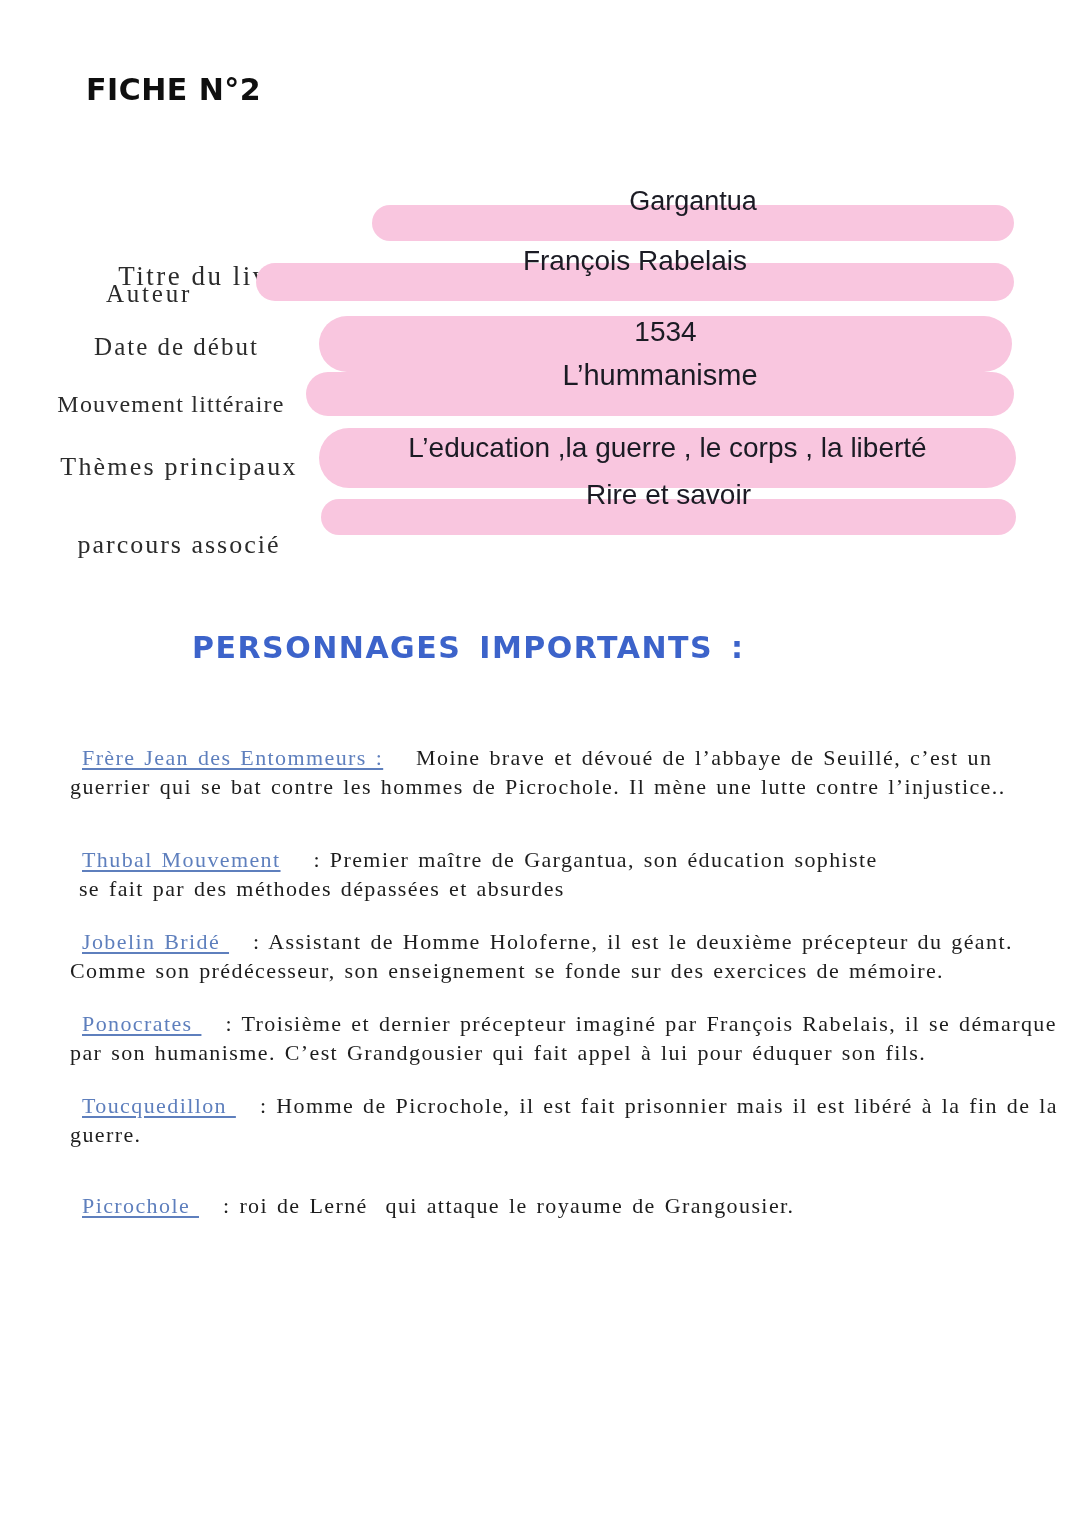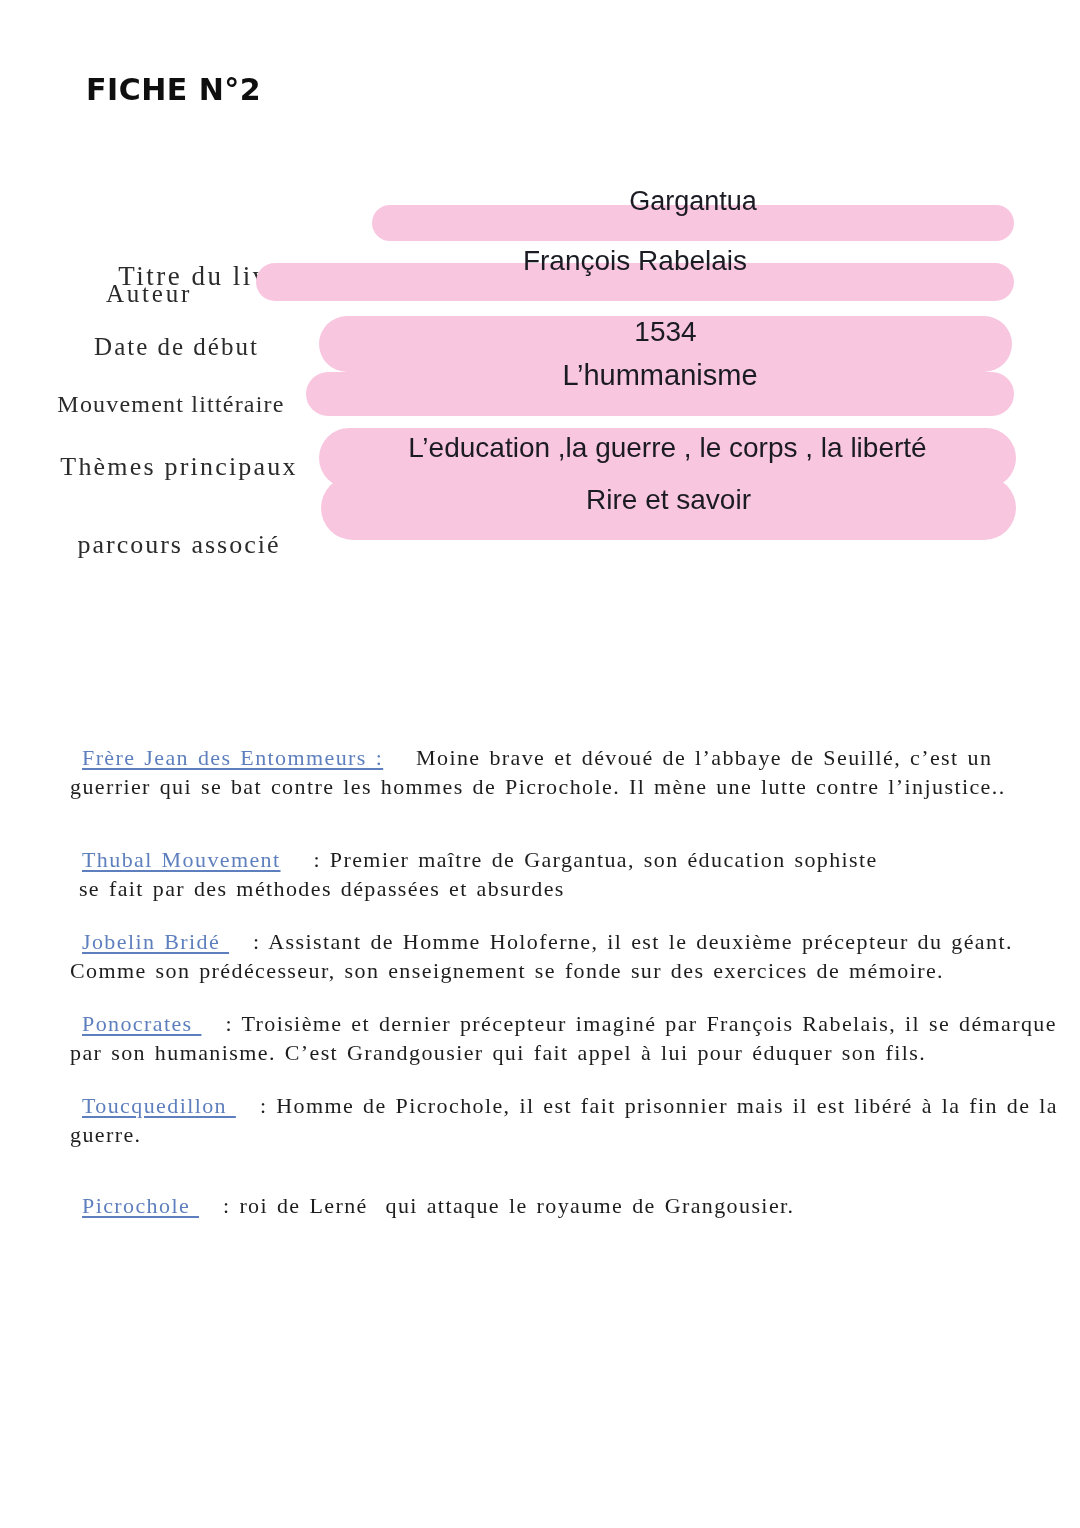--- a/index.html
+++ b/index.html
@@ -55,21 +55,21 @@
   .r2 .pill{left:232px;top:239px;width:758px;height:38px;}
   .r3 .field-label{left:45px;top:294px;width:215px;line-height:34px;font-size:25px;}
   .r3 .pill{left:295px;top:292px;width:693px;height:56px;}
   .r4 .field-label{left:8px;top:353px;width:278px;line-height:30px;font-size:24px;letter-spacing:1.2px;}
   .r4 .pill{left:282px;top:348px;width:708px;height:44px;}
   .r4 .pill-value{font-size:29px;}
   .r5 .field-label{left:15px;top:416px;width:280px;line-height:30px;font-size:26px;letter-spacing:2.2px;}
   .r5 .pill{left:295px;top:404px;width:697px;height:60px;}
   .r5 .pill-value{font-size:28px;}
   .r6 .field-label{left:30px;top:494px;width:250px;line-height:30px;font-size:26px;}
-  .r6 .pill{left:297px;top:452px;width:695px;height:64px;}
+  .r6 .pill{left:297px;top:475px;width:695px;height:36px;}
   
   .section-heading{
     position:absolute;left:156px;top:594px;
     font-family:"DejaVu Sans", sans-serif;
     font-weight:800;font-size:30px;
     letter-spacing:1.5px;word-spacing:6px;
     color:var(--heading-blue,#3C63CA);
     white-space:nowrap;
   }
   
@@ -133,20 +133,21 @@
     </div>
   </div>
 
   <div class="row r6">
     <div class="field-label">parcours associé</div>
     <div class="pill">
       <span class="pill-value">Rire et savoir</span>
     </div>
   </div>
 
+  <div class="section-heading">PERSONNAGES IMPORTANTS :</div>
 
   <div class="characters">
     <p class="char gap-after"><span class="char-name">Frère Jean des Entommeurs :</span><span class="char-desc"> Moine brave et dévoué de l’abbaye de Seuillé, c’est un guerrier qui se bat contre les hommes de Picrochole. Il mène une lutte contre l’injustice..</span></p>
     <p class="char"><span class="char-name">Thubal Mouvement</span><span class="char-desc"> : Premier maître de Gargantua, son éducation sophiste
  se fait par des méthodes dépassées et absurdes</span></p>
     <p class="char"><span class="char-name">Jobelin Bridé </span><span class="char-desc">: Assistant de Homme Holoferne, il est le deuxième précepteur du géant. Comme son prédécesseur, son enseignement se fonde sur des exercices de mémoire.</span></p>
     <p class="char"><span class="char-name">Ponocrates </span><span class="char-desc">: Troisième et dernier précepteur imaginé par François Rabelais, il se démarque par son humanisme. C’est Grandgousier qui fait appel à lui pour éduquer son fils.</span></p>
     <p class="char"><span class="char-name">Toucquedillon </span><span class="char-desc">: Homme de Picrochole, il est fait prisonnier mais il est libéré à la fin de la guerre.</span></p>
     <p class="char gap-before"><span class="char-name">Picrochole </span><span class="char-desc">: roi de Lerné  qui attaque le royaume de Grangousier.</span></p>
   </div>

